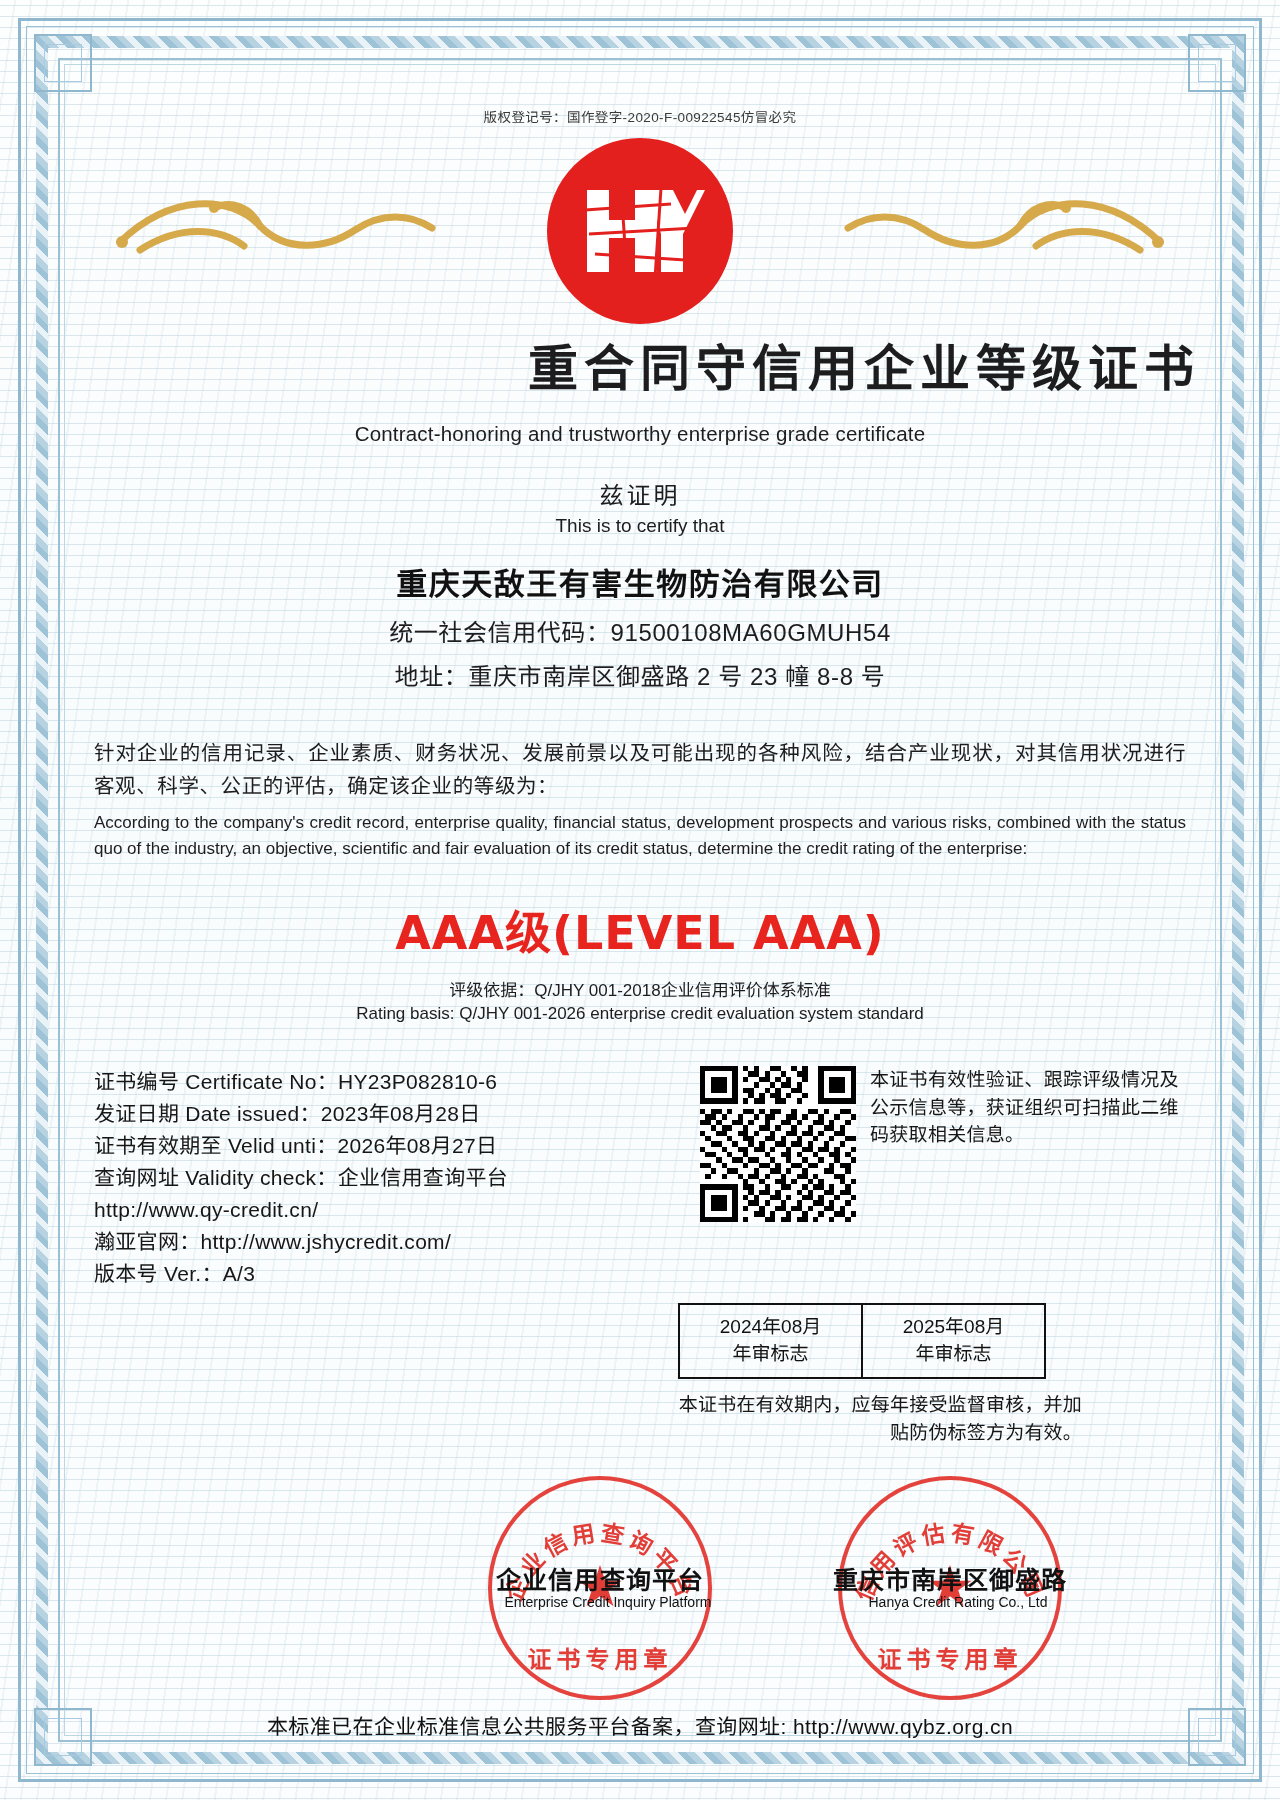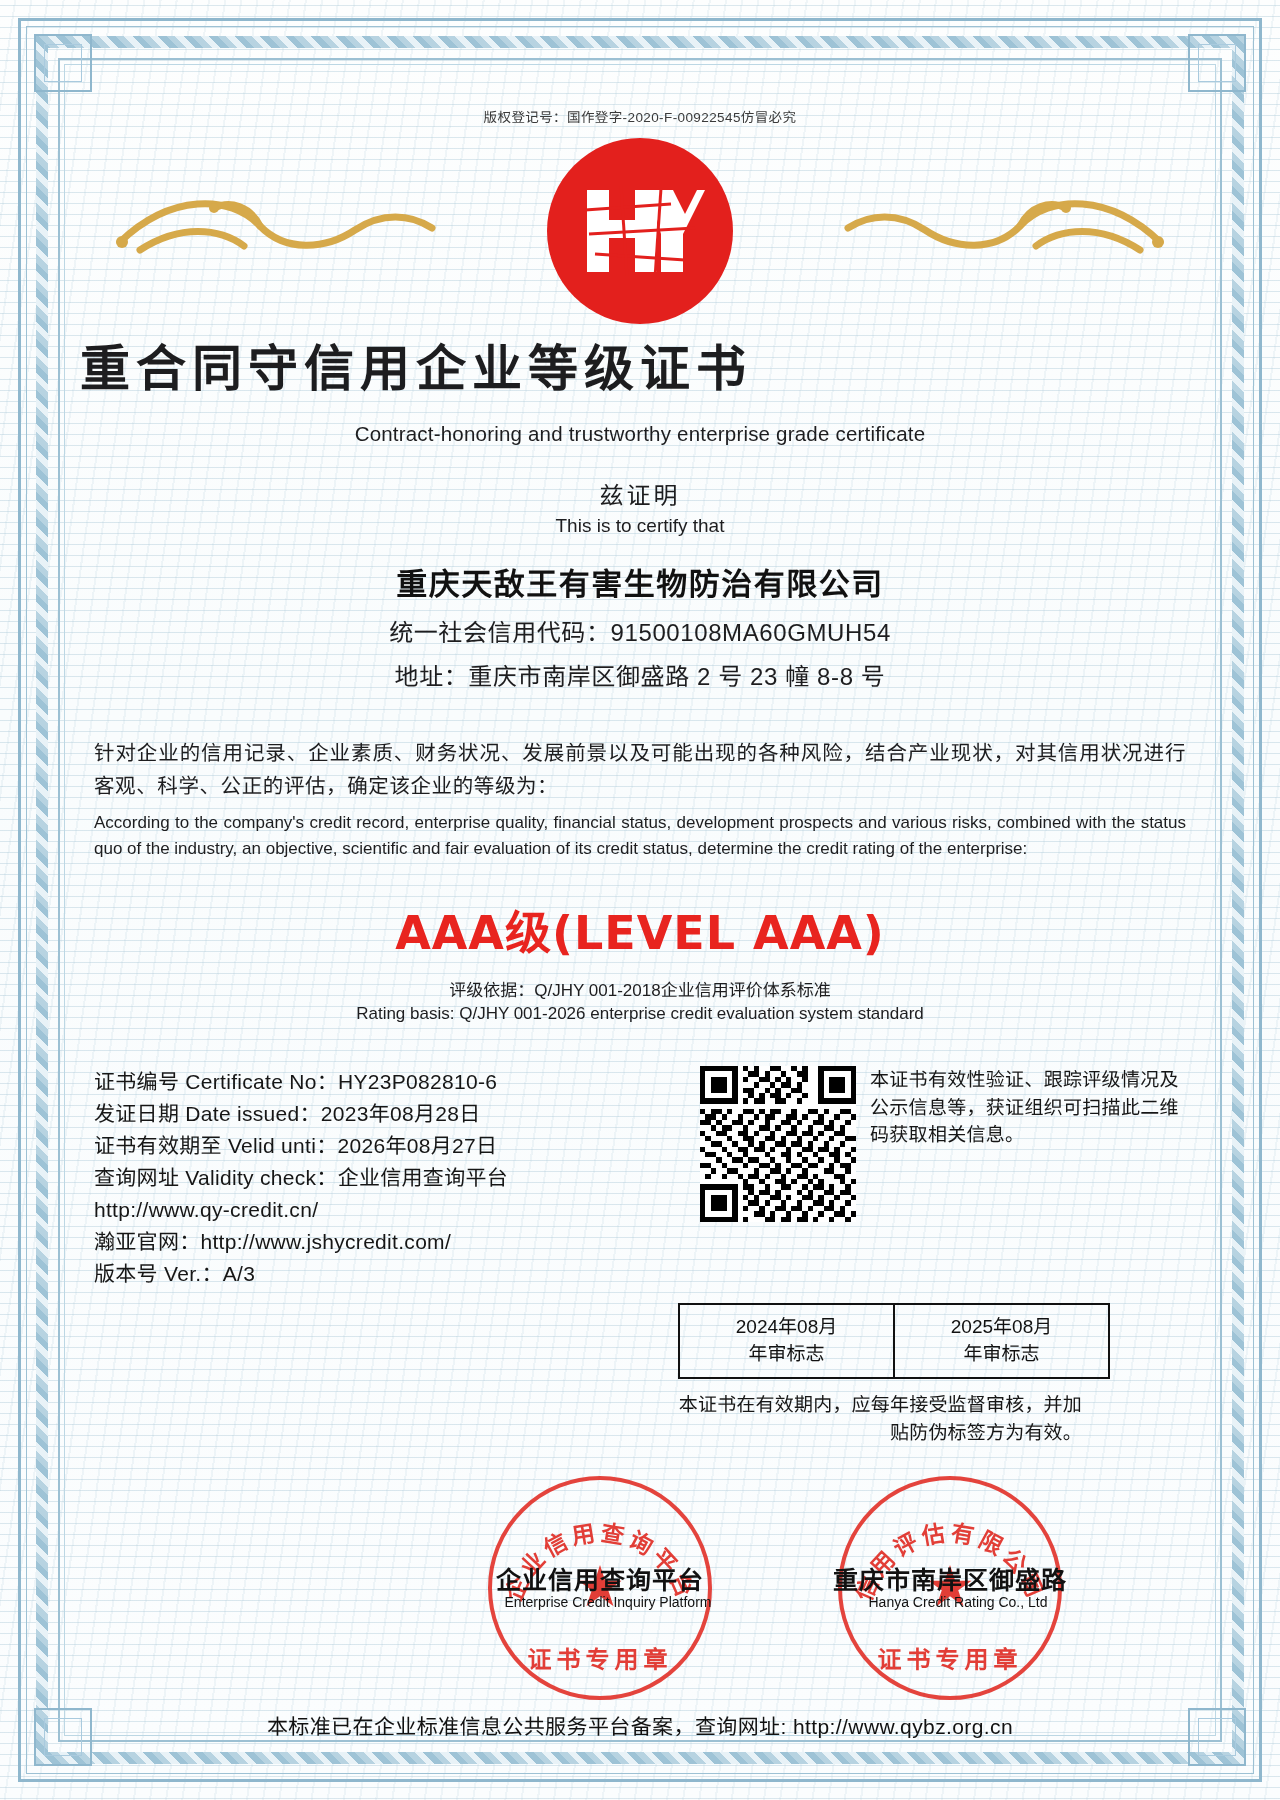--- a/index.html
+++ b/index.html
@@ -111,21 +111,21 @@
     position:absolute;left:50%;top:8px;
     transform:translateX(-50%);
     width:186px;height:186px;border-radius:50%;
     background:#e3201d;
     display:flex;align-items:center;justify-content:center;
   }
   .logo svg{display:block;}
 
   h1.title-cn{
     margin:8px 0 0;
-    text-align:left;
+    text-align:right;
     font-family:"DejaVu Sans","Liberation Sans",sans-serif;
     font-size:50px;
     font-weight:bold;
     letter-spacing:6px;
     color:#1d1d1f;
   }
   .title-en{
     text-align:center;
     font-size:20.5px;
     color:#1d1d1f;
@@ -234,21 +234,21 @@
     font-size:19px;
     line-height:1.45;
     color:#161616;
     letter-spacing:.3px;
   }
 
   .stamps-row{
     display:flex;
     margin-top:14px;
     margin-left:598px;
-    width:432px;
+    width:368px;
   }
   .stamp-box{
     flex:1;
     border:2px solid #111;
     text-align:center;
     padding:9px 0 10px;
     font-size:19px;
     line-height:1.38;
     color:#111;
   }

